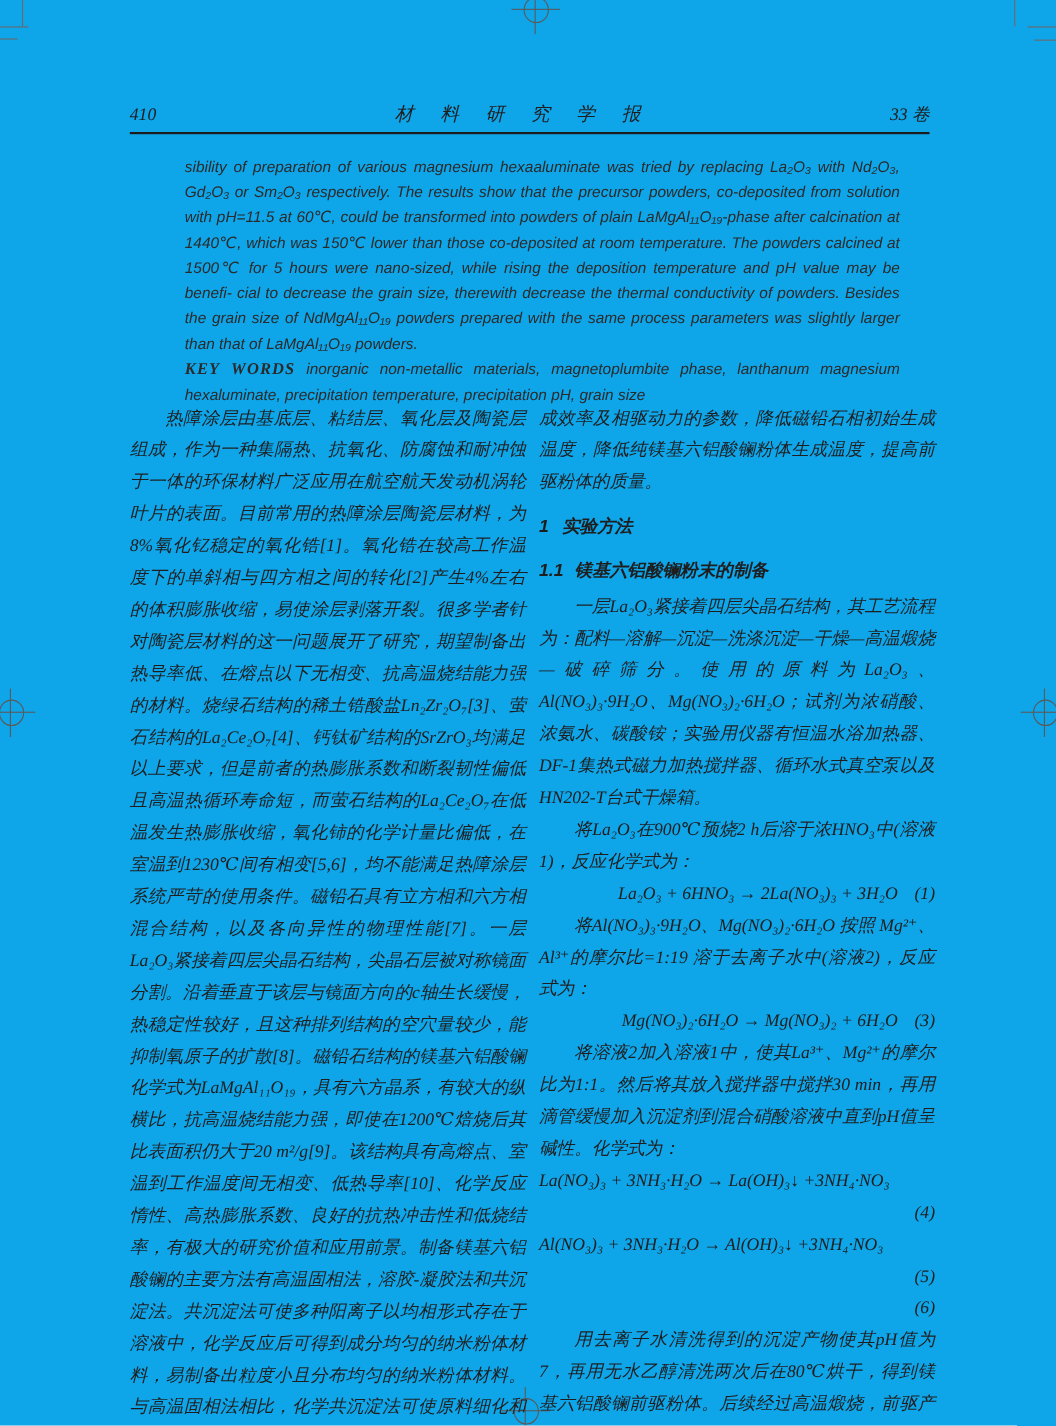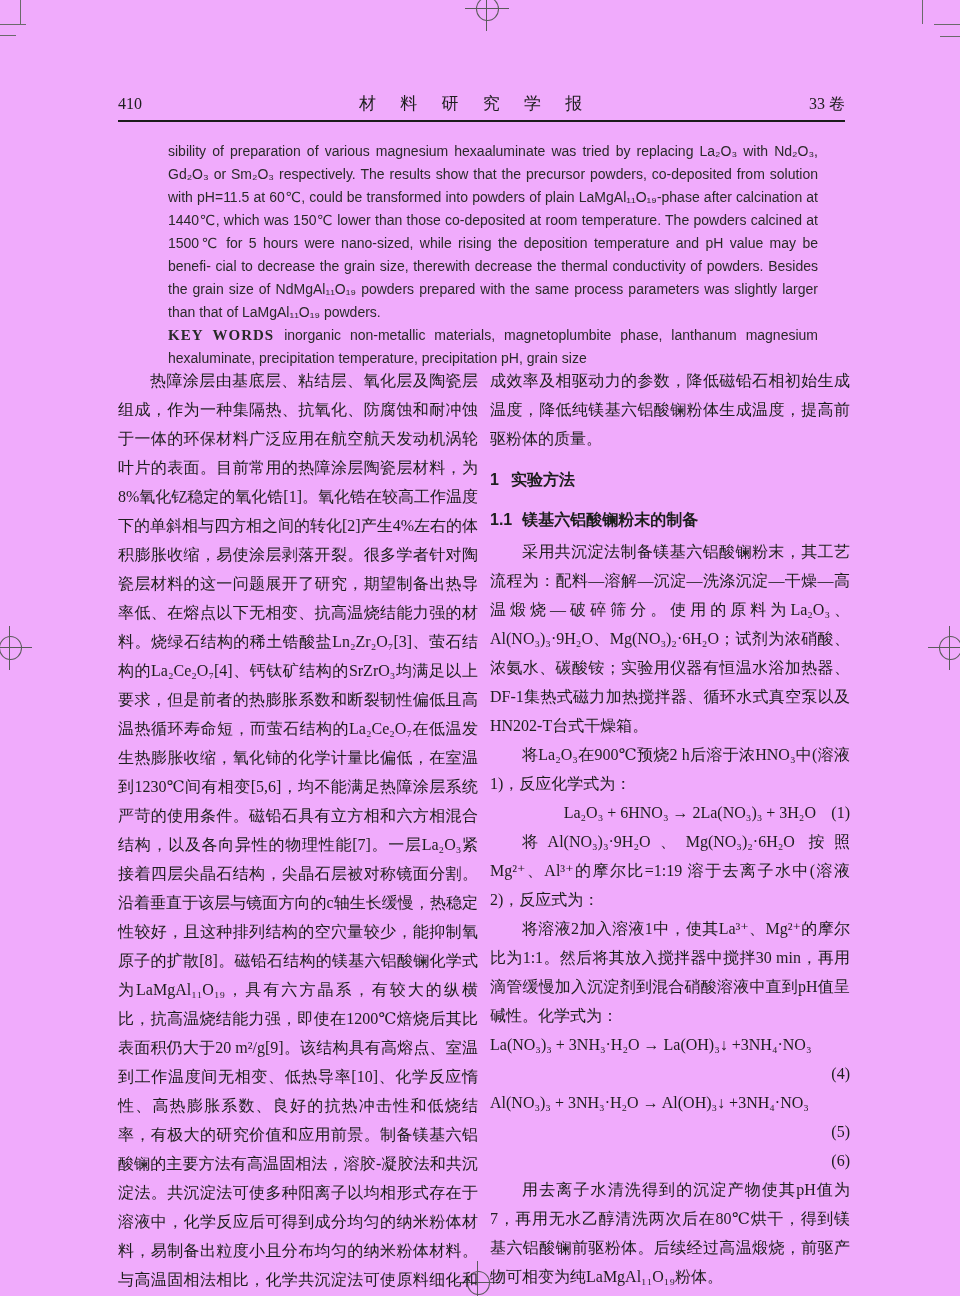--- a/index.html
+++ b/index.html
@@ -1,22 +1,23 @@
 <!DOCTYPE html>
 <html><head>
 <meta charset="utf-8">
 <style>
   html,body{margin:0;padding:0;background:#e9e9e9;}
   .page{
     position:relative;
     width:960px;height:1296px;
-    background:#f0abfc;
+    background:#0ea5e9;
     overflow:hidden;
     font-family:"Liberation Serif","DejaVu Serif",serif;
     color:#1e1e1e;
+    font-style:italic;
   }
   
   .reg{position:absolute;width:44px;height:44px;}
   .reg .circ{position:absolute;left:11px;top:10px;width:21px;height:22px;border:1.2px solid #5a5a5a;border-radius:50%;}
   .reg .v{position:absolute;left:21px;top:0;width:1.2px;height:44px;background:#5a5a5a;}
   .reg .h{position:absolute;top:21px;left:0;height:1.2px;width:44px;background:#5a5a5a;}
   .reg-top{left:465px;top:-13px;}
   .reg-bottom{left:456px;top:1261px;}
   .reg-left{left:-12px;top:626px;}
   .reg-right{left:928px;top:626px;}
@@ -133,32 +134,36 @@
       <p>成效率及相驱动力的参数，降低磁铅石相初始生成温度，降低纯镁基六铝酸镧粉体生成温度，提高前驱粉体的质量。</p>
 
       <div class="sec-h1">
         <span class="sec-num">1</span><span>实验方法</span>
       </div>
 
       <div class="sec-h2">
         <span class="sec-num">1.1</span><span>镁基六铝酸镧粉末的制备</span>
       </div>
 
-      <p class="p-indent">采用共沉淀法制备镁基六铝酸镧粉末，其工艺流程为：配料—溶解—沉淀—洗涤沉淀—干燥—高温煅烧—破碎筛分。使用的原料为La₂O₃、Al(NO₃)₃·9H₂O、Mg(NO₃)₂·6H₂O；试剂为浓硝酸、浓氨水、碳酸铵；实验用仪器有恒温水浴加热器、DF-1集热式磁力加热搅拌器、循环水式真空泵以及HN202-T台式干燥箱。</p>
+      <p class="p-indent">一层La₂O₃紧接着四层尖晶石结构，其工艺流程为：配料—溶解—沉淀—洗涤沉淀—干燥—高温煅烧—破碎筛分。使用的原料为La₂O₃、Al(NO₃)₃·9H₂O、Mg(NO₃)₂·6H₂O；试剂为浓硝酸、浓氨水、碳酸铵；实验用仪器有恒温水浴加热器、DF-1集热式磁力加热搅拌器、循环水式真空泵以及HN202-T台式干燥箱。</p>
 
       <p class="p-indent">将La₂O₃在900℃预烧2 h后溶于浓HNO₃中(溶液1)，反应化学式为：</p>
 
       <div class="eq-row">
         <span class="eq-formula">La₂O₃ + 6HNO₃ → 2La(NO₃)₃ + 3H₂O</span>
         <span class="eq-num">(1)</span>
       </div>
 
       <p class="p-indent">将Al(NO₃)₃·9H₂O、Mg(NO₃)₂·6H₂O 按照 Mg²⁺、Al³⁺的摩尔比=1:19 溶于去离子水中(溶液2)，反应式为：</p>
 
 
+      <div class="eq-row">
+        <span class="eq-formula">Mg(NO₃)₂·6H₂O → Mg(NO₃)₂ + 6H₂O</span>
+        <span class="eq-num">(3)</span>
+      </div>
 
       <p class="p-indent">将溶液2加入溶液1中，使其La³⁺、Mg²⁺的摩尔比为1:1。然后将其放入搅拌器中搅拌30 min，再用滴管缓慢加入沉淀剂到混合硝酸溶液中直到pH值呈碱性。化学式为：</p>
 
       <div class="eq-block">
         <div class="eq-formula-full">La(NO₃)₃ + 3NH₃·H₂O → La(OH)₃↓ +3NH₄·NO₃</div>
         <div class="eq-num-line">(4)</div>
       </div>
 
       <div class="eq-block">
         <div class="eq-formula-full">Al(NO₃)₃ + 3NH₃·H₂O → Al(OH)₃↓ +3NH₄·NO₃</div>

